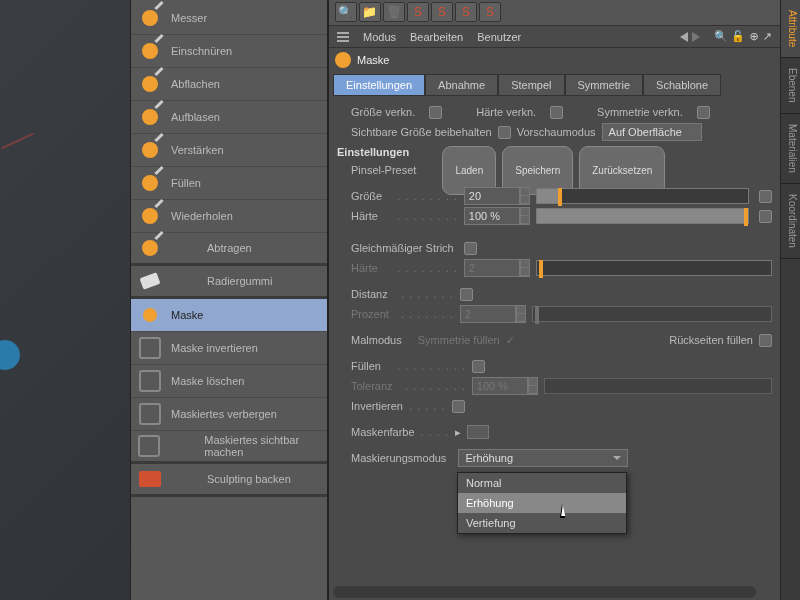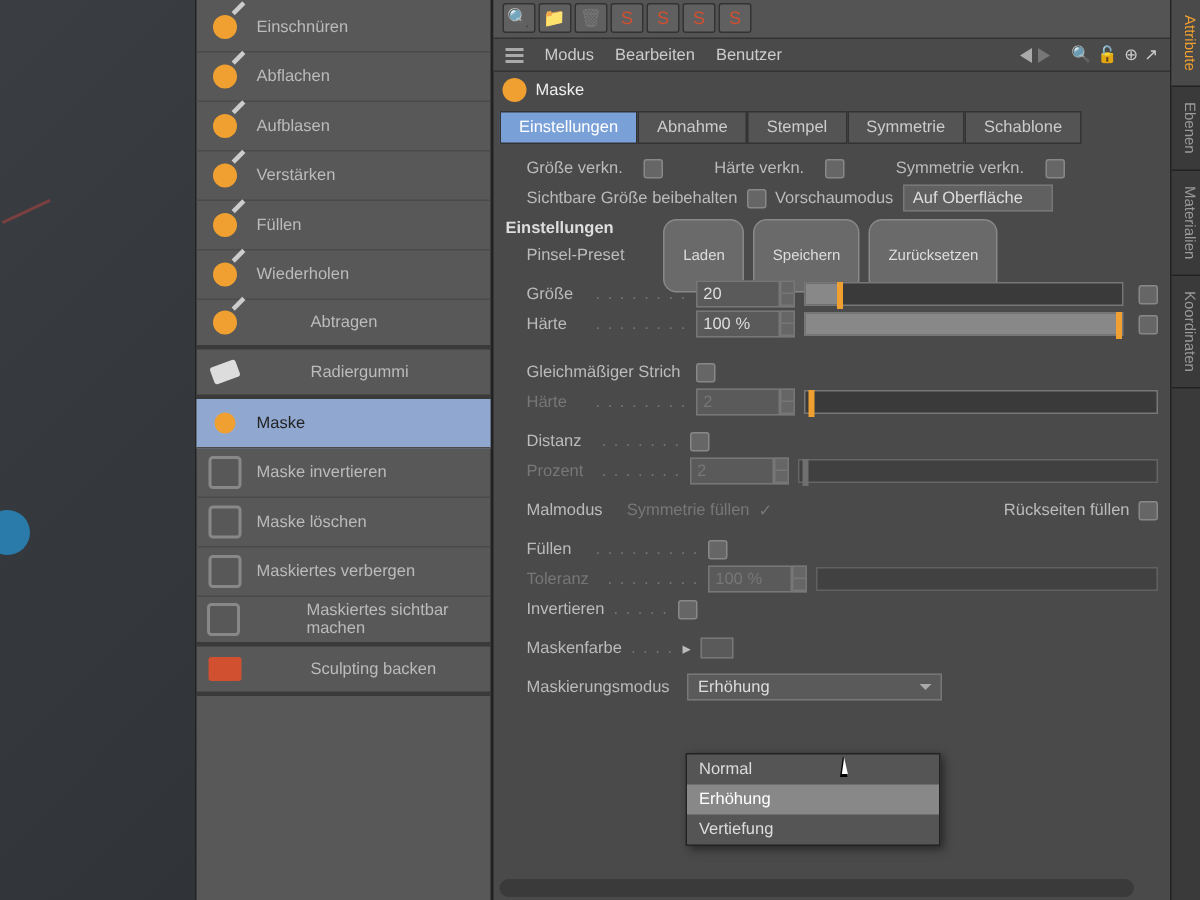--- a/index.html
+++ b/index.html
@@ -64,20 +64,26 @@
 </head>
 <body>
 
 <div class="viewport"></div>
 
 <div class="tool-palette">
   <div class="tool-item">
       <div class="tool-icon">
         <div class="brush-ico"></div>
       </div>
+      <span>Messer</span>
+    </div>
+  <div class="tool-item">
+      <div class="tool-icon">
+        <div class="brush-ico"></div>
+      </div>
       <span>Einschnüren</span>
     </div>
   <div class="tool-item">
       <div class="tool-icon">
         <div class="brush-ico"></div>
       </div>
       <span>Abflachen</span>
     </div>
   <div class="tool-item">
       <div class="tool-icon">
@@ -331,21 +337,21 @@
 
     <div class="row" style="padding-left:14px;margin-top:6px;position:relative">
       <label>Maskierungsmodus</label>
       <div class="select" style="width:170px;margin-left:6px">
           <span>Erhöhung</span>
           <div class="caret"></div>
         </div>
     </div>
   </div>
 
-  <div class="dropdown" style="left:128px;top:502px">
+  <div class="dropdown" style="left:128px;top:472px">
     <div class="dropdown-item">Normal</div>
     <div class="dropdown-item hov">Erhöhung</div>
     <div class="dropdown-item">Vertiefung</div>
   </div>
 
   <div class="scrollbar-h"></div>
 </div>
 
 <div class="side-tabs">
   <div class="side-tab active">Attribute</div>

